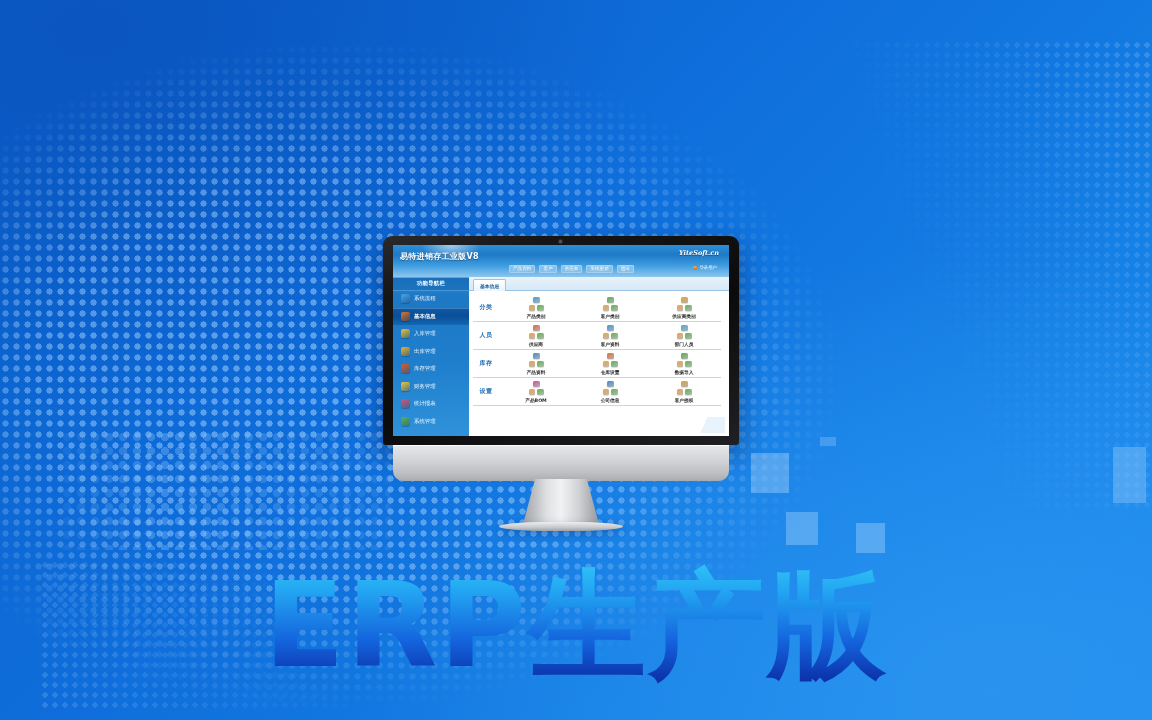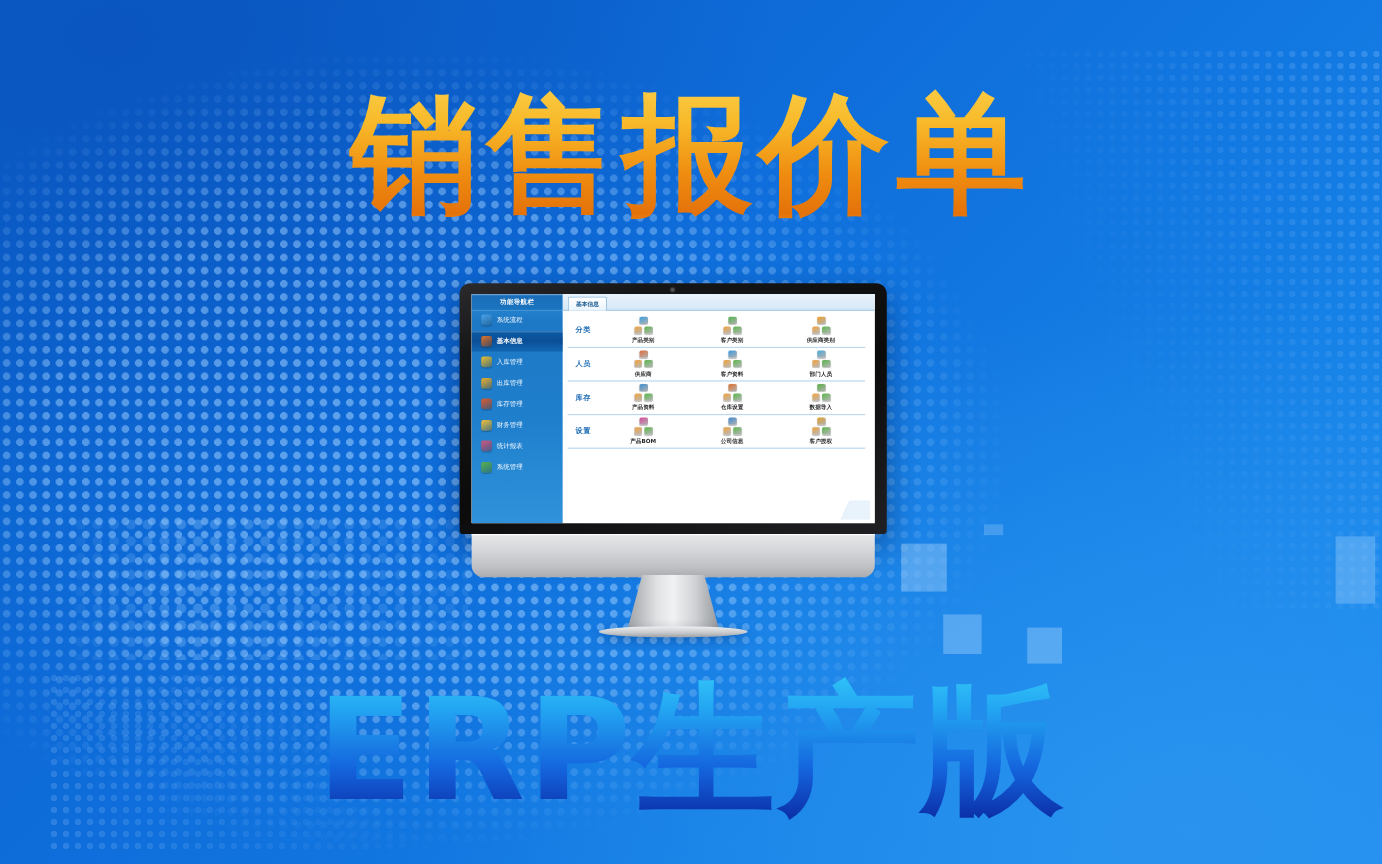--- a/index.html
+++ b/index.html
@@ -224,37 +224,48 @@
   <div class="dots-right"></div>
   <div class="dots-bl"></div>
   <div class="dots-keyboard"></div>
 
   <div class="sq s1"></div>
   <div class="sq s2"></div>
   <div class="sq s3"></div>
   <div class="sq s4"></div>
   <div class="sq s5"></div>
 
-  <div class="headline" id="title-top">
-    <span class="stroke">销售报价单</span>
-    <span class="fill">销售报价单</span>
-  </div>
 
   <div class="headline" id="title-bottom">
     <span class="stroke">ERP生产版</span>
     <span class="fill">ERP生产版</span>
   </div>
 
   <div id="monitor">
     <div class="bezel">
       <div class="cam"></div>
       <div class="screen">
 
         <div class="app">
 
+          <div class="app-top">
+            <div class="app-title">易特进销存工业版V8</div>
+            <div class="app-logo">YiteSoft.cn</div>
+            <div class="app-nav">
+                <div class="nav-item">产品资料</div>
+                <div class="nav-item">客户</div>
+                <div class="nav-item">供应商</div>
+                <div class="nav-item">系统更新</div>
+                <div class="nav-item">退出</div>
+              </div>
+            <div class="app-user">
+              <span class="user-dot"></span>
+              <span>登录用户</span>
+            </div>
+          </div>
 
           <div class="app-body">
 
             <div class="side">
               <div class="side-head">功能导航栏</div>
               <div id="sidebar-list">
                   <div class="side-item">
                     <span class="si-ico" style="background: linear-gradient(150deg, rgb(74, 163, 232) 0%, rgba(0, 0, 0, 0.28) 130%);"></span>
                     <span>系统流程</span>
                   </div>

